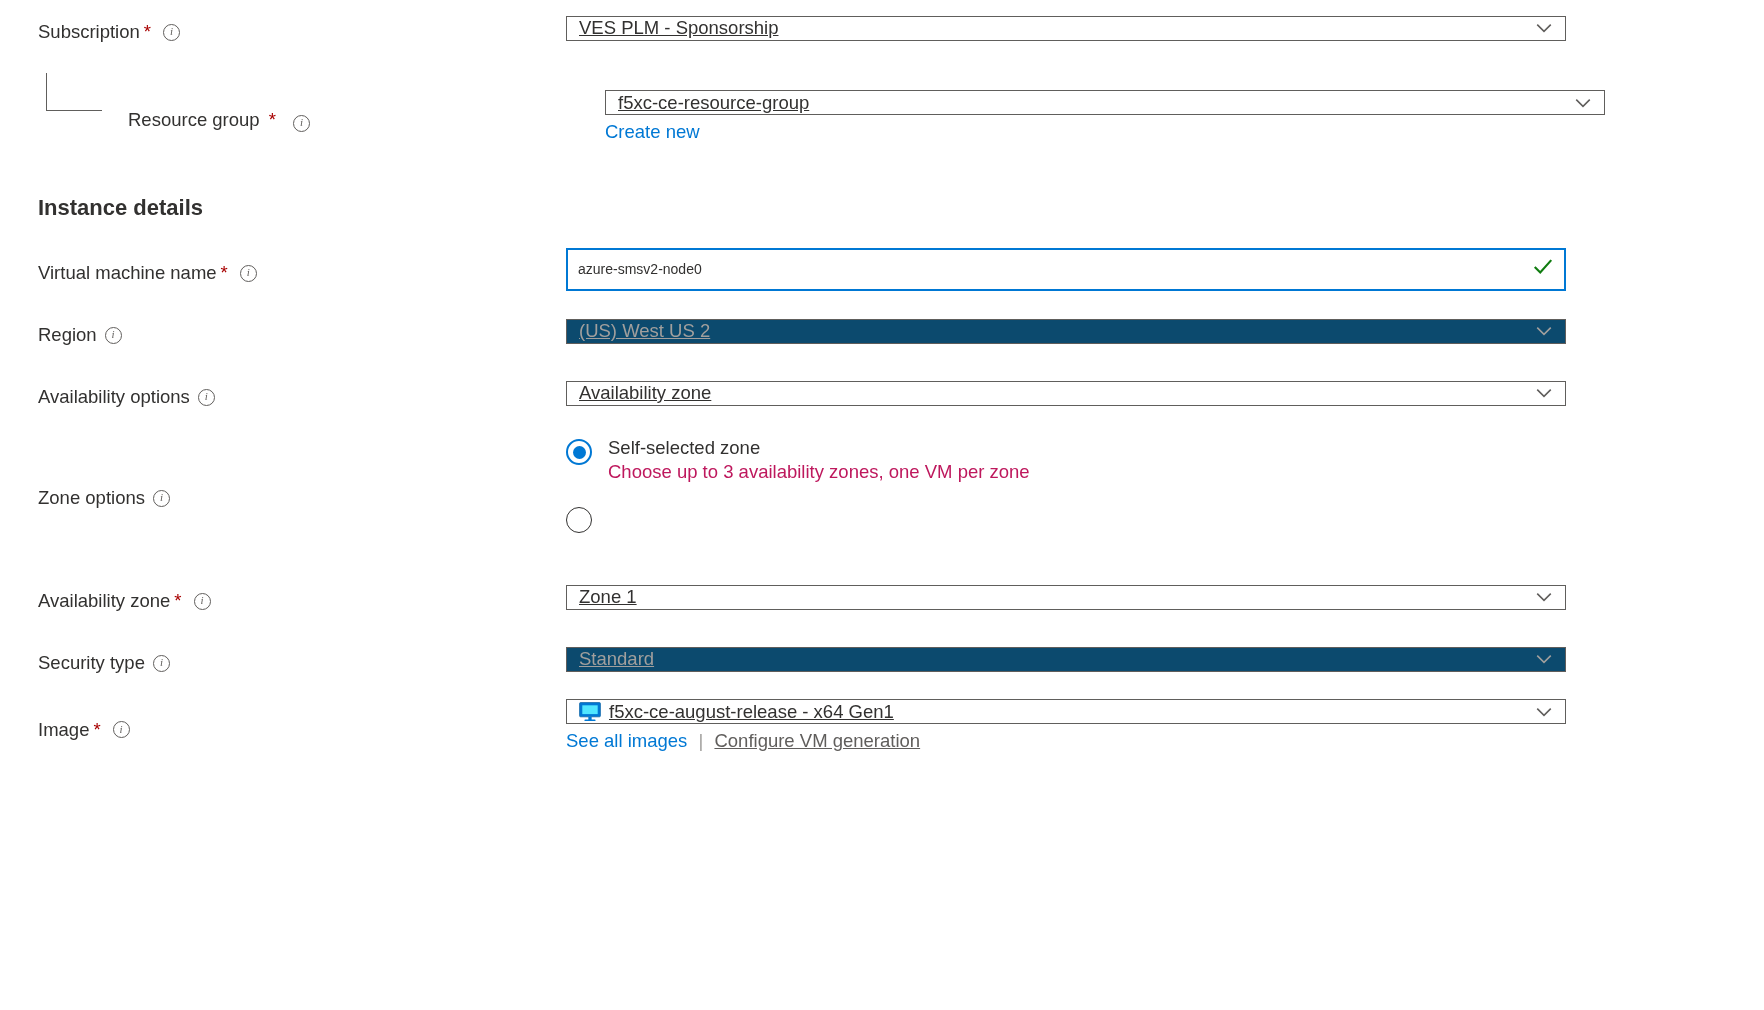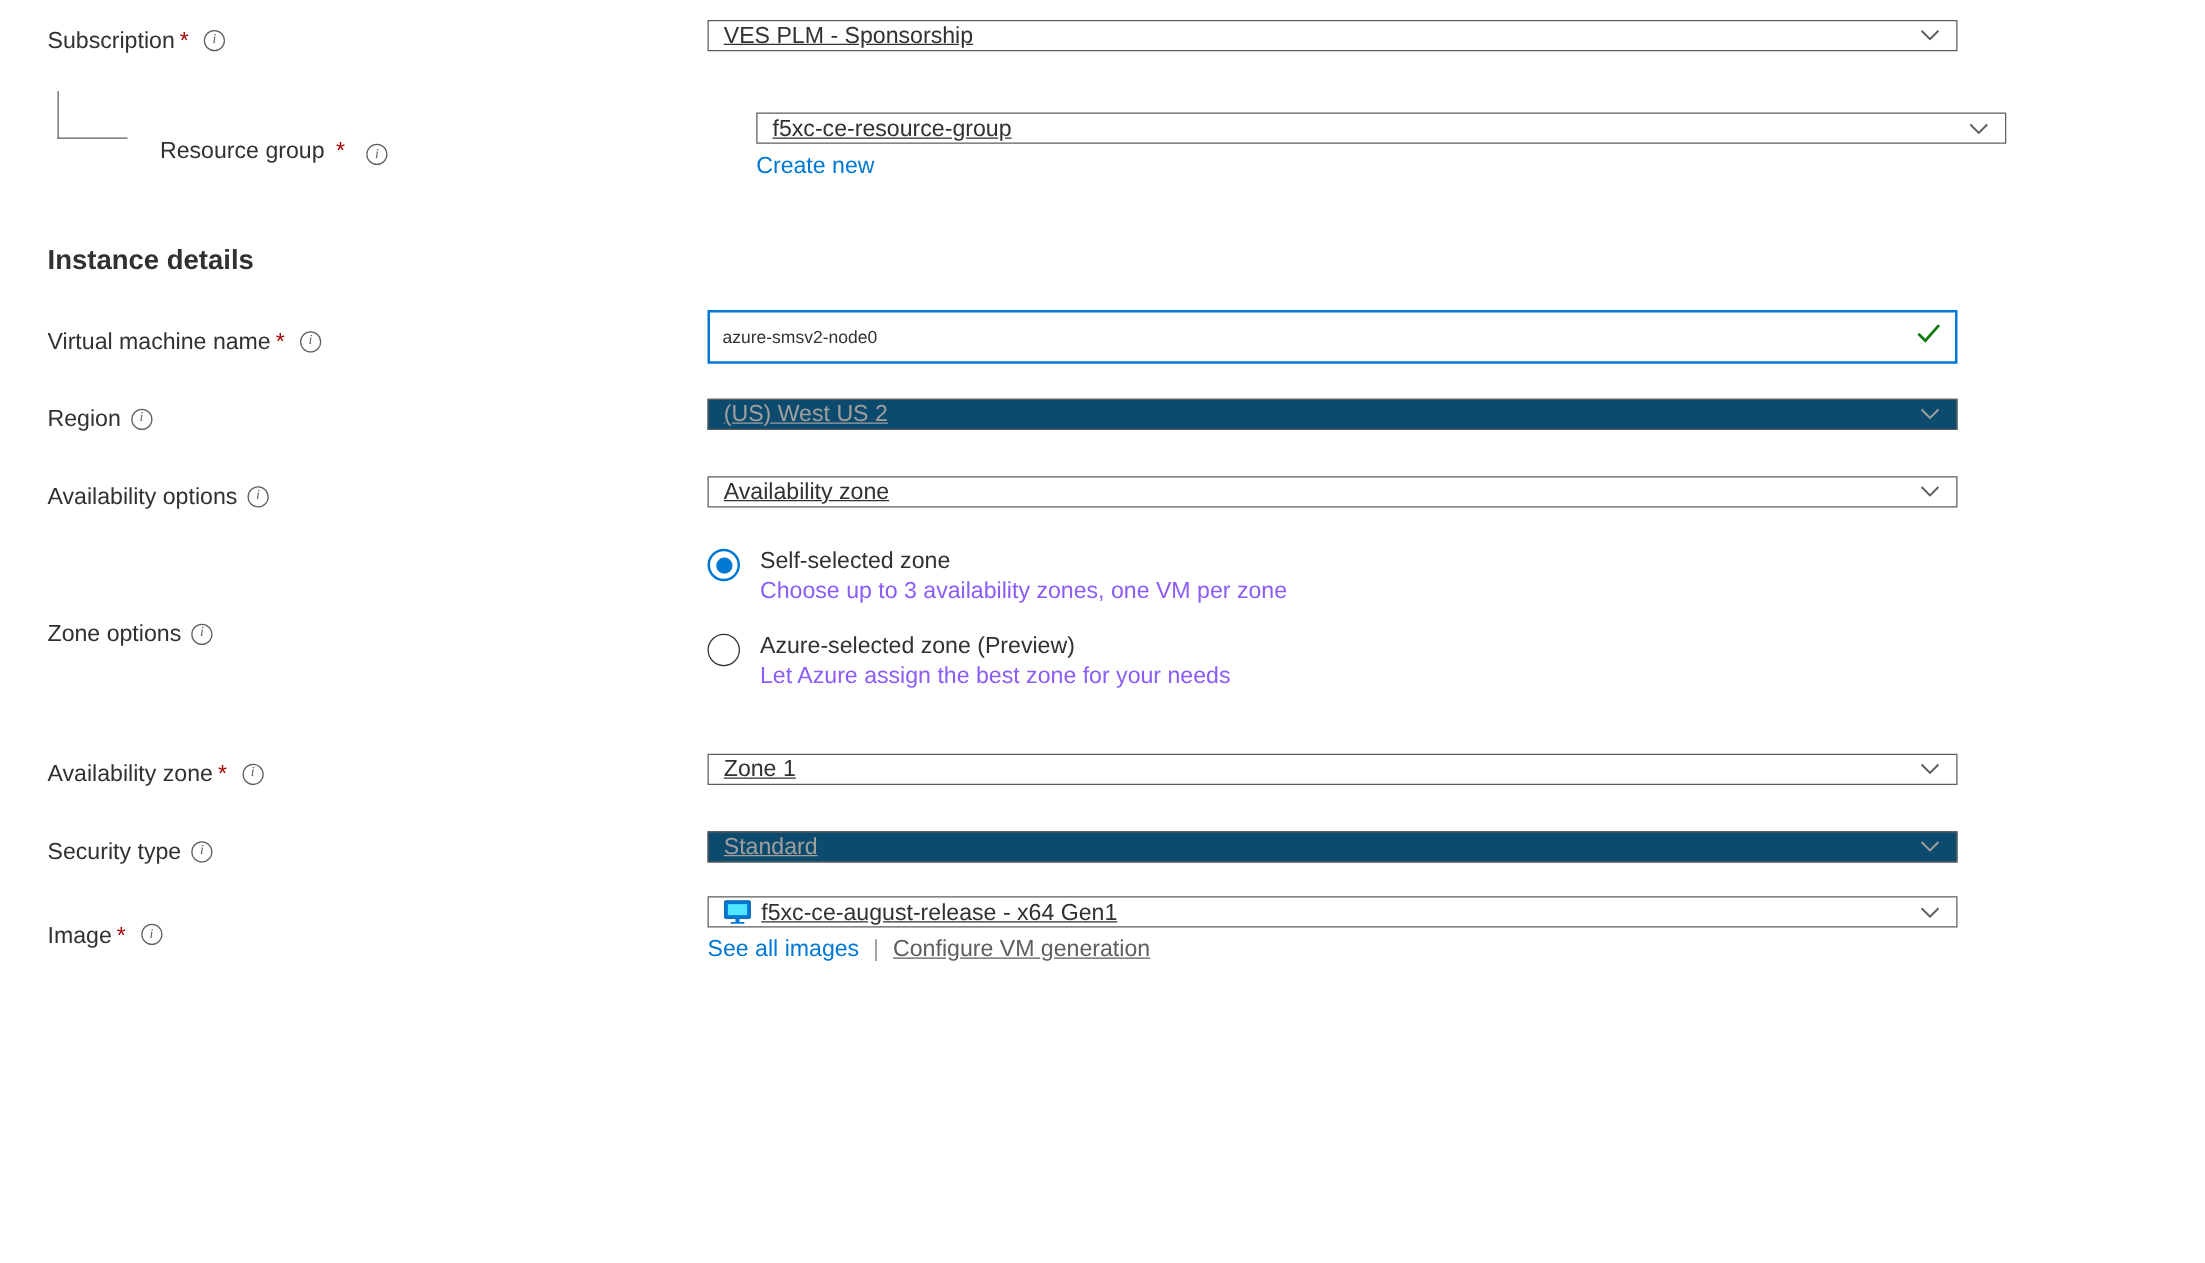--- a/index.html
+++ b/index.html
@@ -167,21 +167,21 @@
       content: "";
       width: 13px;
       height: 13px;
       background: #0078d4;
       border-radius: 50%;
     }
     .radio-text .title {
       color: #323130;
     }
     .radio-text .desc {
-      color: #8b5cf6;
+      color: #be185d;
       margin-top: 2px;
     }
     .vm-icon {
       width: 22px;
       height: 20px;
       margin-right: 8px;
       flex-shrink: 0;
     }
     .divider-pipe {
       color: #a19f9d;
@@ -304,24 +304,20 @@
     <div class="radio-group">
       <div class="radio-item">
         <span class="radio-circle selected"></span>
         <div class="radio-text">
           <div class="title">Self-selected zone</div>
           <div class="desc">Choose up to 3 availability zones, one VM per zone</div>
         </div>
       </div>
       <div class="radio-item">
         <span class="radio-circle"></span>
-        <div class="radio-text">
-          <div class="title">Azure-selected zone (Preview)</div>
-          <div class="desc">Let Azure assign the best zone for your needs</div>
-        </div>
       </div>
     </div>
   </div>
 </div>
 
 <div class="form-row row-gap-md">
   <div class="label-col">
     <span class="field-label">Availability zone</span>
     <span class="required">*</span>
     <span class="info-icon">i</span>

